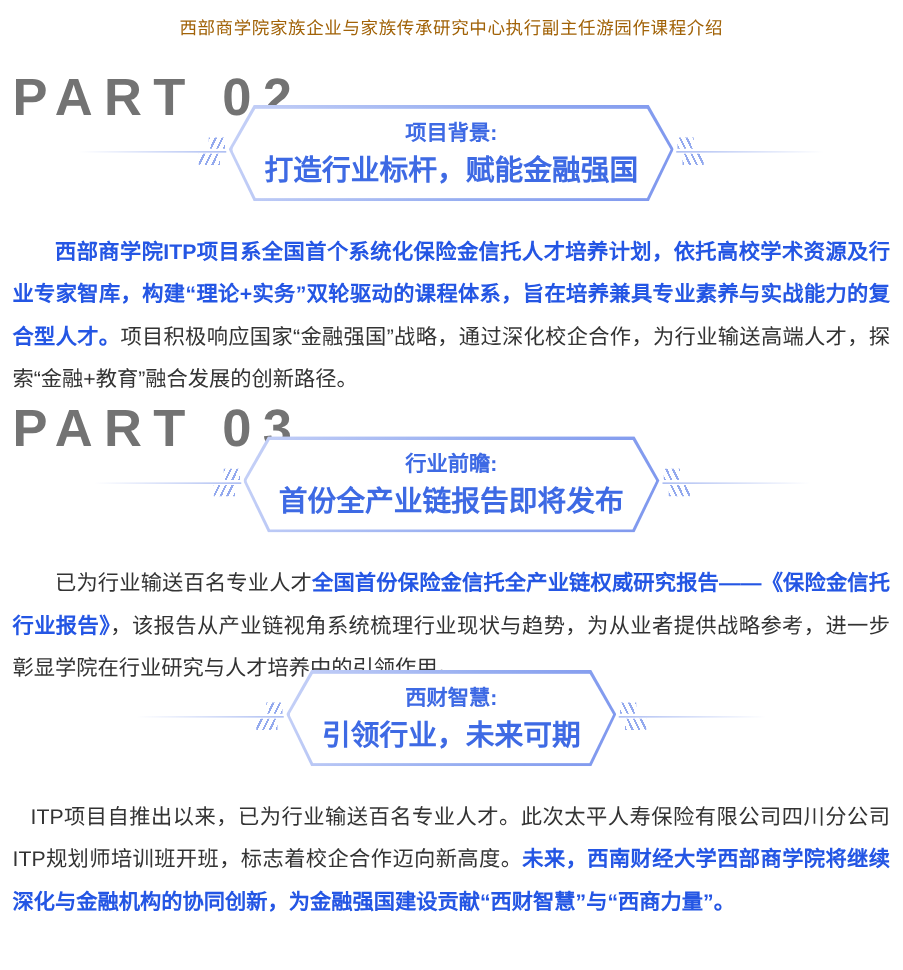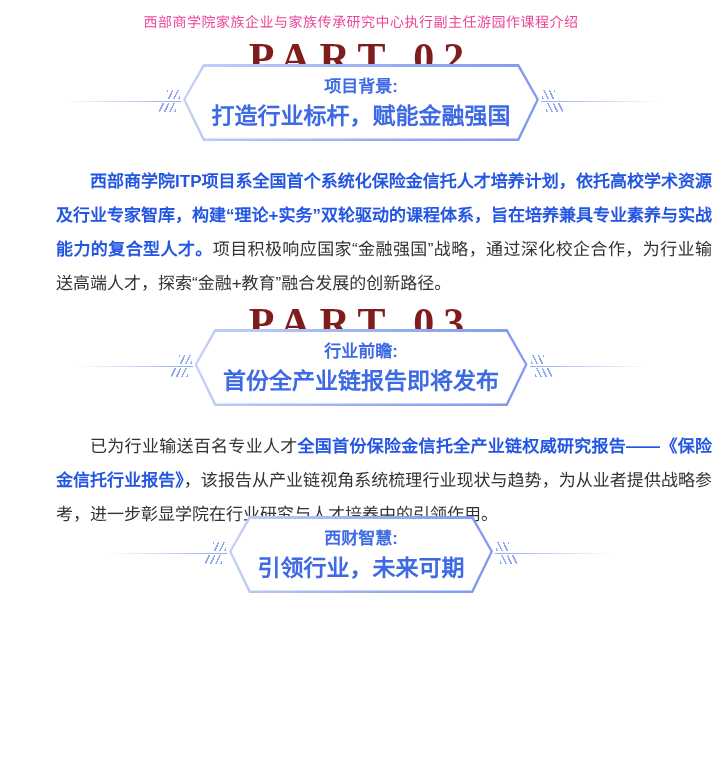--- a/index.html
+++ b/index.html
@@ -5,32 +5,31 @@
   * { margin:0; padding:0; box-sizing:border-box; }
   html,body { background:#ffffff; }
   body {
     font-family: "Liberation Sans", "DejaVu Sans", sans-serif;
     width:722px; height:776px; overflow:hidden;
     color:#333333;
   }
   .page { width:722px; padding:12px 10px 0 10px; }
 
   .doc-title{
-    text-align:center; font-size:14px; color:#ec4899;
-    line-height:20px; margin-bottom:4px;
+    text-align:center; font-size:14px; color:#a16207;
+    line-height:20px; margin-bottom:24px;
     letter-spacing:0.5px;
   }
 
   
   .banner{ position:relative; margin-bottom:24px; }
   .part-word{
-    text-align:center; font-size:42px; font-weight:700;
-    letter-spacing:9px; color:#7f1d1d; line-height:44px; height:44px;
+    font-size:42px; font-weight:700;
+    letter-spacing:9px; color:#737373; line-height:44px; height:44px;
     user-select:none;
-    font-family:Liberation Serif, serif;
   }
   .banner-row{
     position:relative; margin-top:-16px;
     display:flex; align-items:center; justify-content:center;
   }
   .deco{ position:relative; width:118px; height:38px; flex:0 0 auto; }
   .deco-line{
     position:absolute; top:17px; height:1.5px; width:100%;
   }
   .deco.left  .deco-line{ background:linear-gradient(to left,  #93a9ee, rgba(147,169,238,0)); }
@@ -55,21 +54,21 @@
     background:#ffffff; text-align:center;
     clip-path:polygon(19px 0, calc(100% - 19px) 0, 100% 46%, calc(100% - 19px) 100%, 19px 100%, 0 46%);
     padding:10px 26px 12px 26px; min-width:208px;
   }
   .badge-t1{ font-size:17px; font-weight:700; color:#3e6ae4; line-height:20px; }
   .badge-t2{ font-size:23px; font-weight:700; color:#3e6ae4; line-height:22px; margin-top:8px; white-space:nowrap; }
 
   
   .para{
     font-size:17px; line-height:34px; text-align:justify;
-    color:#333333; text-indent:2em; margin-bottom:0;margin-left:46px;
+    color:#333333; text-indent:2em; margin-bottom:0;
   }
   .para.small-indent{ text-indent:0.85em; }
   .para .em{ color:#2456e4; font-weight:700; }
   .para .normal{ color:#333333; font-weight:400; }
 </style>
 </head>
 <body>
 
 <div class="page">
 
@@ -139,15 +138,16 @@
             <div class="badge-t2">引领行业，未来可期</div>
           </div>
         </div>
         <div class="deco right">
           <div class="deco-line"></div>
           <div class="hatch hatch-top"></div>
           <div class="hatch hatch-bot"></div>
         </div>
       </div>
     </div>
+    <p class="para small-indent"><span class="normal">ITP项目自推出以来，已为行业输送百名专业人才。此次太平人寿保险有限公司四川分公司ITP规划师培训班开班，标志着校企合作迈向新高度。</span><span class="em">未来，西南财经大学西部商学院将继续深化与金融机构的协同创新，为金融强国建设贡献“西财智慧”与“西商力量”。</span></p>
   </section>
 
 </div>
 
 </body></html>

